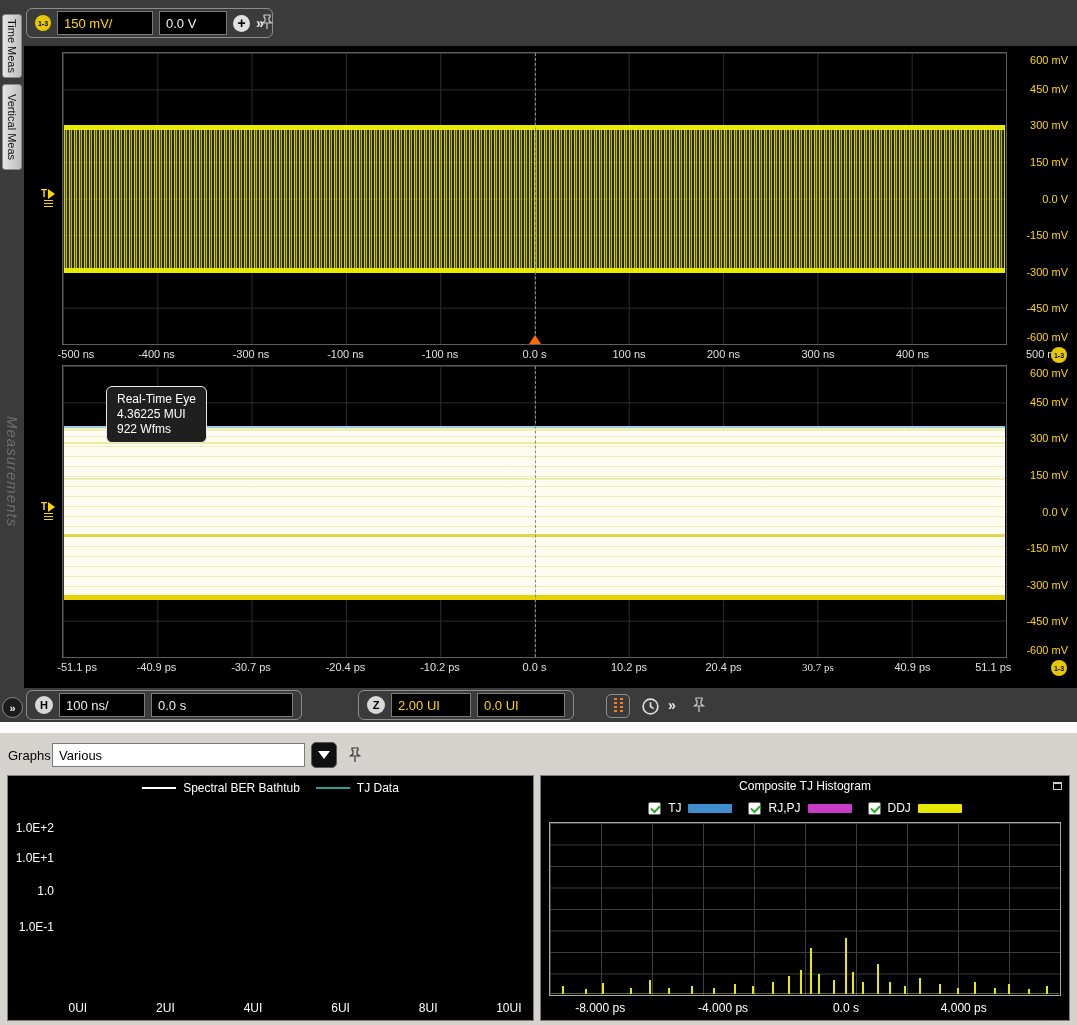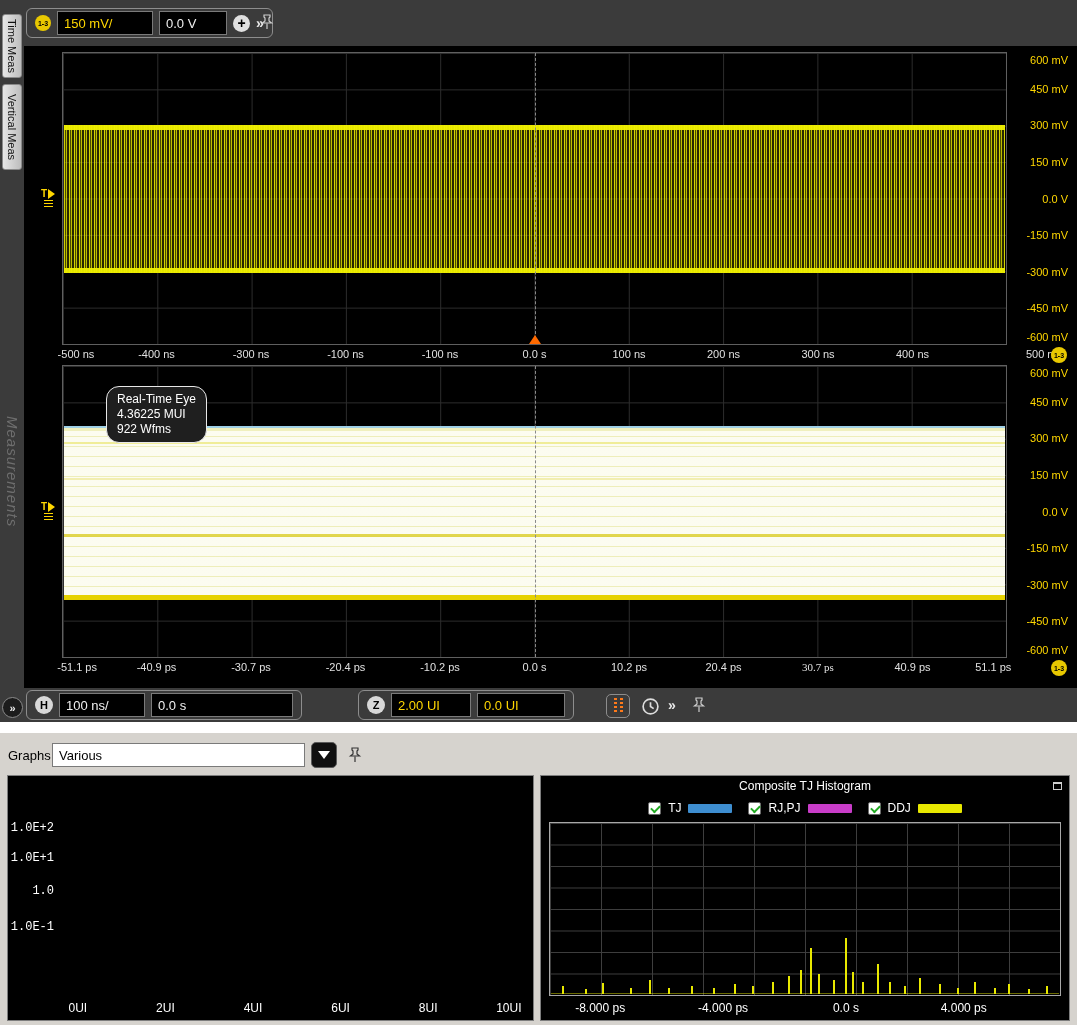--- a/index.html
+++ b/index.html
@@ -91,21 +91,21 @@
       repeating-linear-gradient(180deg, rgba(234,234,168,0.75) 0 1px, rgba(252,252,240,0.95) 1px 10px),
       #fafaf0;
   }
   .eye::after { content:""; position:absolute; left:0; right:0; bottom:0; height:5px; background:#e6d200; }
   .eye .streak1 { position:absolute; left:0; right:0; top:62%; height:3px; background:rgba(222,210,60,0.9); }
   .eye .streak2 { position:absolute; left:0; right:0; top:30%; height:2px; background:rgba(238,232,150,0.7); }
   .eye .streak3 { position:absolute; left:0; right:0; top:9%; height:2px; background:rgba(236,232,130,0.8); }
 
   .tooltip {
     position:absolute; left:43px; top:20px; background:#1f1f1f; border:1px solid #e8e8e8;
-    border-radius:13px; color:#fff; font-size:12px; line-height:15px; padding:5px 10px; white-space:nowrap;
+    border-radius:6px; color:#fff; font-size:12px; line-height:15px; padding:5px 10px; white-space:nowrap;
   }
   .axis-x { position:absolute; left:62px; width:945px; height:14px; color:#e0e0e0; font-size:11px;padding-left:48px; }
   .axis-x span { position:absolute; top:0; white-space:nowrap; }
   .axis-y { position:absolute; left:1010px; width:64px; height:293px; color:#ffd700; font-size:11px; }
   .axis-y span { position:absolute; right:6px; transform:translateY(-50%); white-space:nowrap; }
 
   
   .graphs { position:absolute; left:0; top:733px; width:1077px; height:292px; background:#d6d3ce; }
   .g-label { position:absolute; left:8px; top:15px; font-size:13px; color:#000; }
   .g-dropdown {
@@ -133,21 +133,21 @@
   .gplot {
     position:absolute; background:#000; border:1px solid #a8a8a8;
     background-image:
       linear-gradient(90deg, #3e3e3e 1px, transparent 1px),
       linear-gradient(180deg, #3e3e3e 1px, transparent 1px);
     background-size: 10% 100%, 100% 12.5%;
   }
   .bb-plot { left:56px; right:8px; top:46px; bottom:24px; }
   .tj-plot { left:8px; right:8px; top:46px; bottom:24px; }
   .bb-annot { position:absolute; left:38%; top:2px; transform:translateX(-50%); color:#8f8f8f; font-size:11px; line-height:13.5px; text-align:center; white-space:nowrap; }
-  .bb-ylabels { position:absolute; left:0; top:46px; bottom:42px; width:52px; color:#fff; font-size:12px;font-family:Liberation Mono, monospace; }
+  .bb-ylabels { position:absolute; left:0; top:46px; bottom:42px; width:52px; color:#fff; font-size:12px; }
   .bb-ylabels span { position:absolute; right:6px; transform:translateY(-50%); white-space:nowrap; }
   .bb-xlabels, .tj-xlabels { position:absolute; left:56px; right:8px; bottom:3px; height:16px; color:#fff; font-size:12px; }
   .tj-xlabels { left:8px; }
   .bb-xlabels span, .tj-xlabels span { position:absolute; top:0; transform:translateX(-50%); white-space:nowrap; }
   .spike { position:absolute; bottom:1px; width:2px; background:#e8e800; }
   .tj-base { position:absolute; left:1px; right:1px; bottom:1px; height:1px; background:rgba(232,232,0,0.45); }
 </style>
 </head>
 <body>
 
@@ -303,20 +303,30 @@
     <span class="tri-down"></span>
   </div>
   <div class="pin" style="left:348px;top:14px">
     <svg width="14" height="16" viewBox="0 0 14 16">
         <path d="M4 1h6v2l-1 1v3l2.5 2h-9L5 7V4L4 3z" fill="none" stroke="#333" stroke-width="1.2"></path>
         <line x1="7" y1="9.5" x2="7" y2="15" stroke="#333" stroke-width="1.2"></line>
       </svg>
   </div>
 
   <div class="chart" style="left:7px;width:527px">
+    <div class="chart-legend" id="bbLegend">
+        <div class="lg-item">
+          <div class="lg-line" style="background: rgb(255, 255, 255);"></div>
+          <span>Spectral BER Bathtub</span>
+        </div>
+        <div class="lg-item">
+          <div class="lg-line" style="background: rgb(46, 158, 150);"></div>
+          <span>TJ Data</span>
+        </div>
+      </div>
     <div class="bb-ylabels" id="bbY">
         <span style="top: 4%;">1.0E+2</span>
         <span style="top: 23%;">1.0E+1</span>
         <span style="top: 44%;">1.0</span>
         <span style="top: 67%;">1.0E-1</span>
       </div>
     <div class="bb-xlabels" id="bbX">
         <span style="left: 3%;">0UI</span>
         <span style="left: 22%;">2UI</span>
         <span style="left: 41%;">4UI</span>

